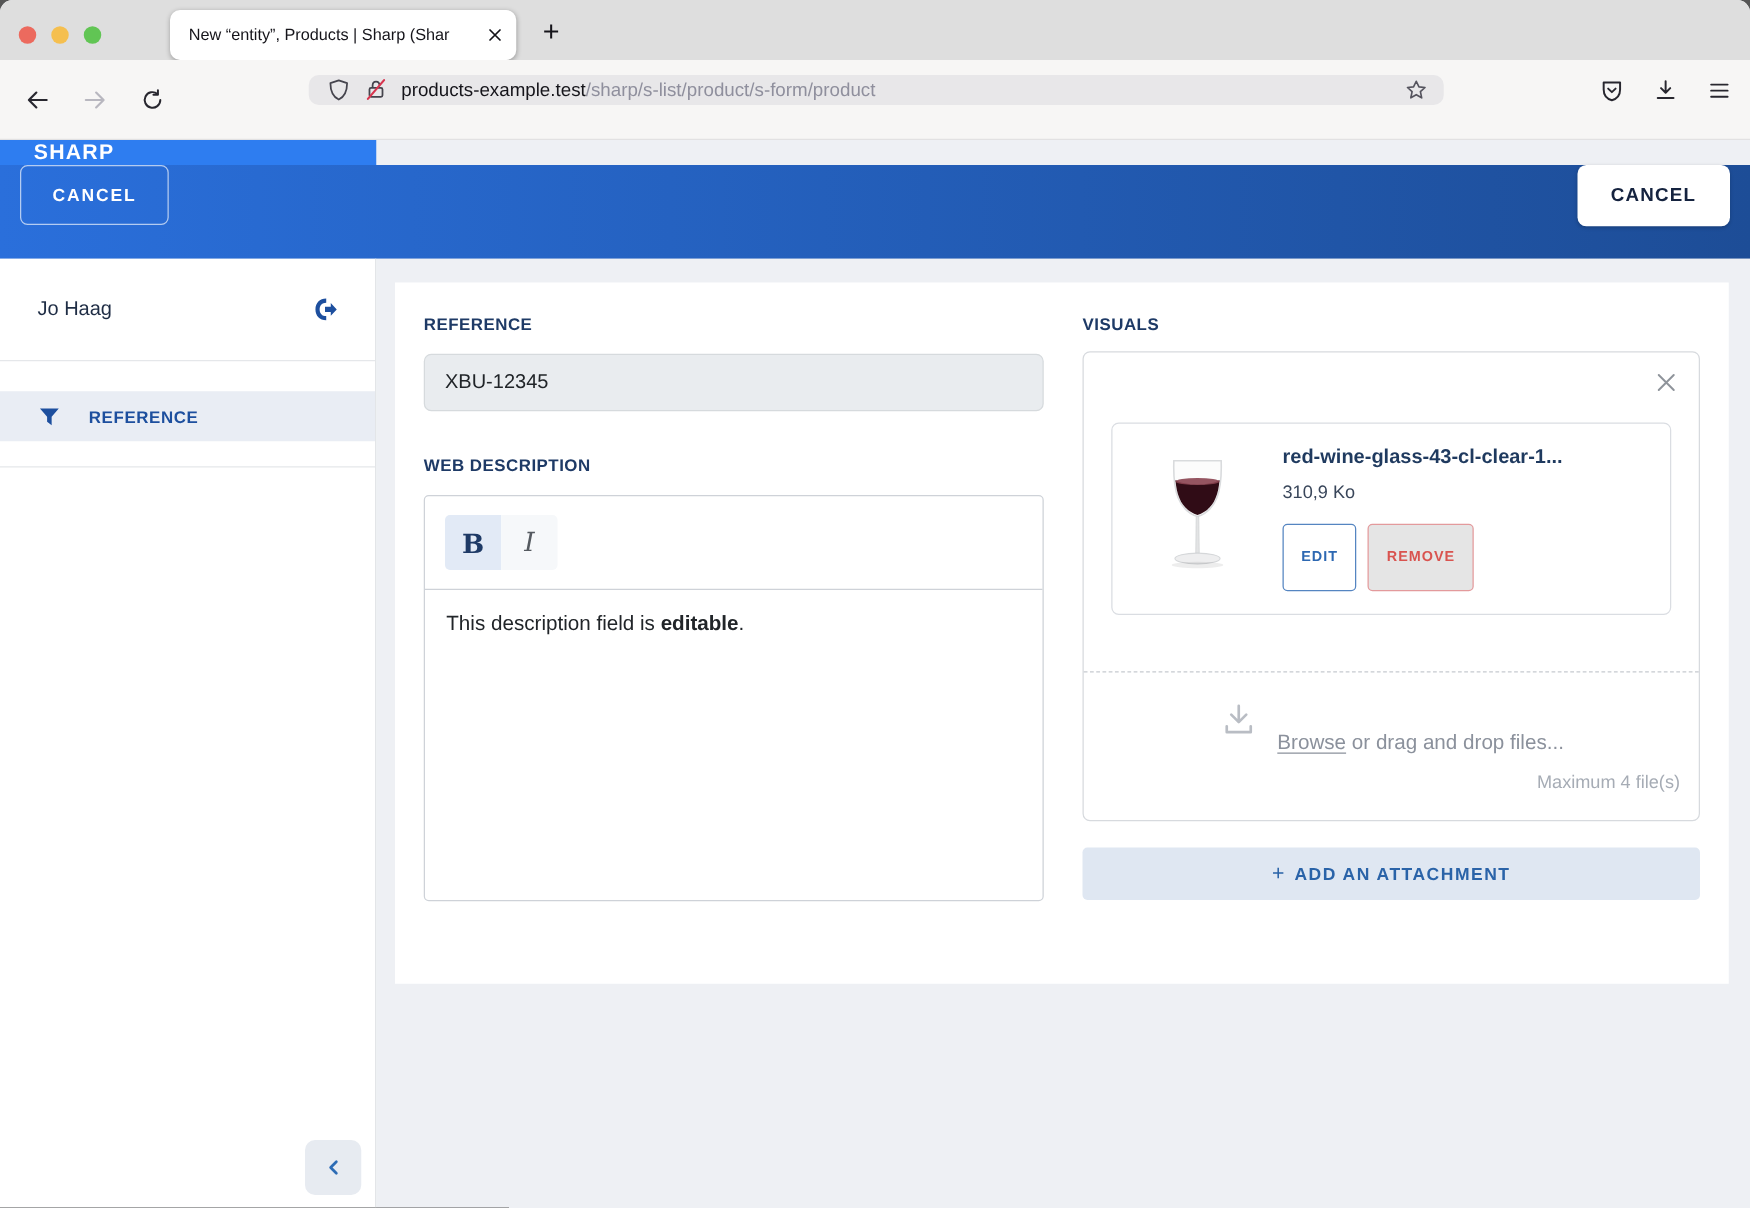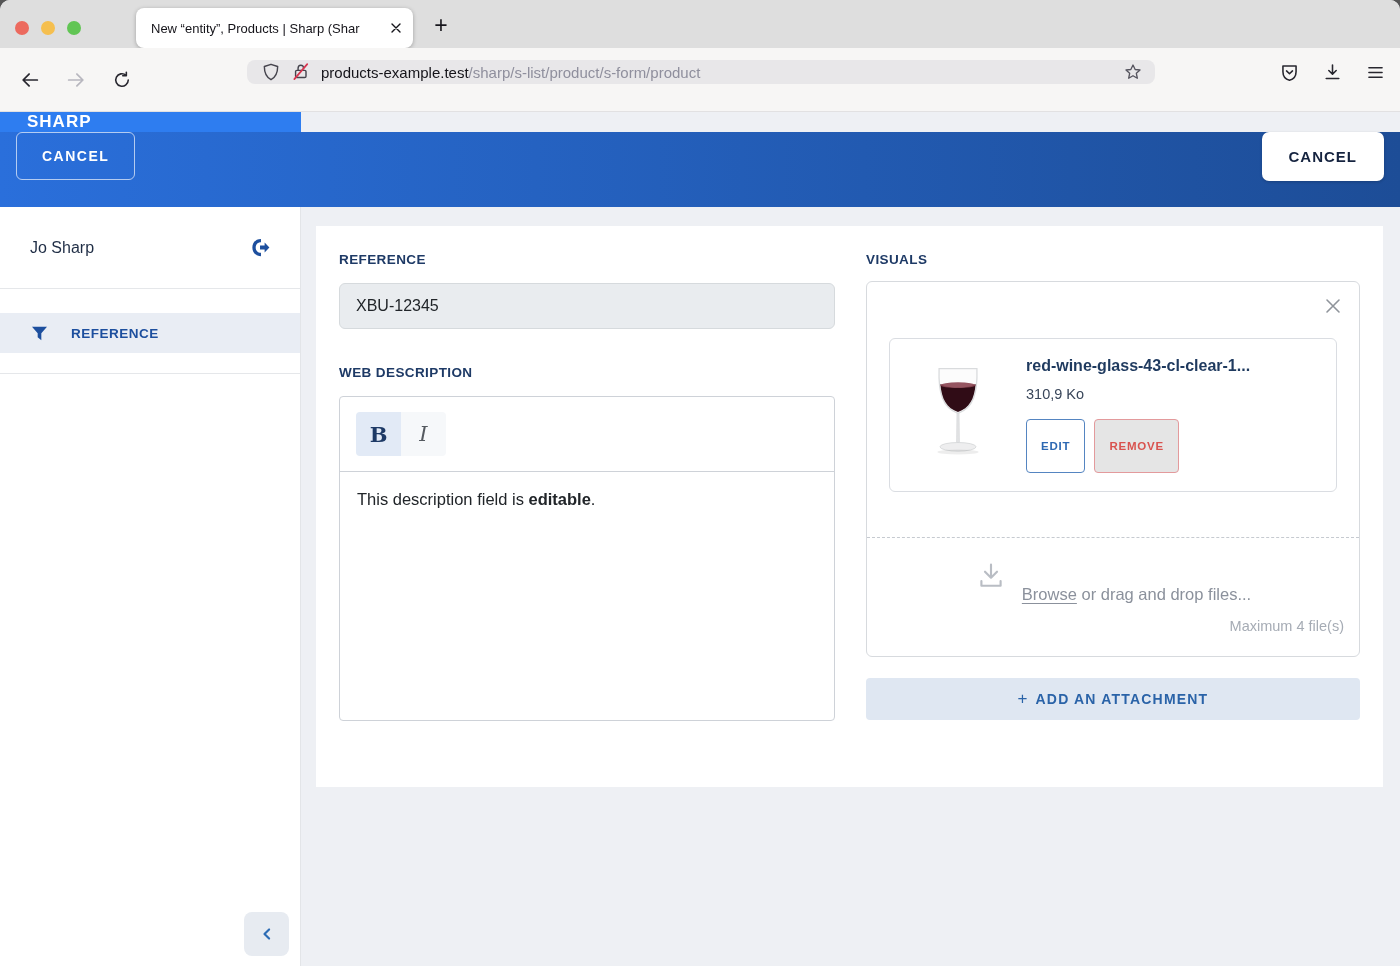--- a/index.html
+++ b/index.html
@@ -184,21 +184,21 @@
     <div class="appheader-main">
       <button class="btn-cancel">CANCEL</button>
       <button class="btn-create">CANCEL</button>
     </div>
   </div>
 
   <div class="appbody">
 
     <aside class="sidebar">
       <div class="user-row">
-        <span class="user-name">Jo Sharp</span>
+        <span class="user-name">Jo Haag</span>
         <button class="logout-btn" aria-label="log out">
           <svg width="23" height="23" viewBox="0 0 24 24" fill="#1d4f9e">
               <path d="M12.5 3 C7 3 3.5 6.8 3.5 12 C3.5 17.2 7 21 12.5 21 L12.5 17.6 C9.1 17.6 7 15.3 7 12 C7 8.7 9.1 6.4 12.5 6.4 Z"></path>
               <path d="M11.5 9.9 L16.3 9.9 L16.3 6.7 L21.3 12 L16.3 17.3 L16.3 14.1 L11.5 14.1 Z"></path>
             </svg>
         </button>
       </div>
       <div class="menu-section">
         <div class="menu-item">
           <span style="display:flex;">

